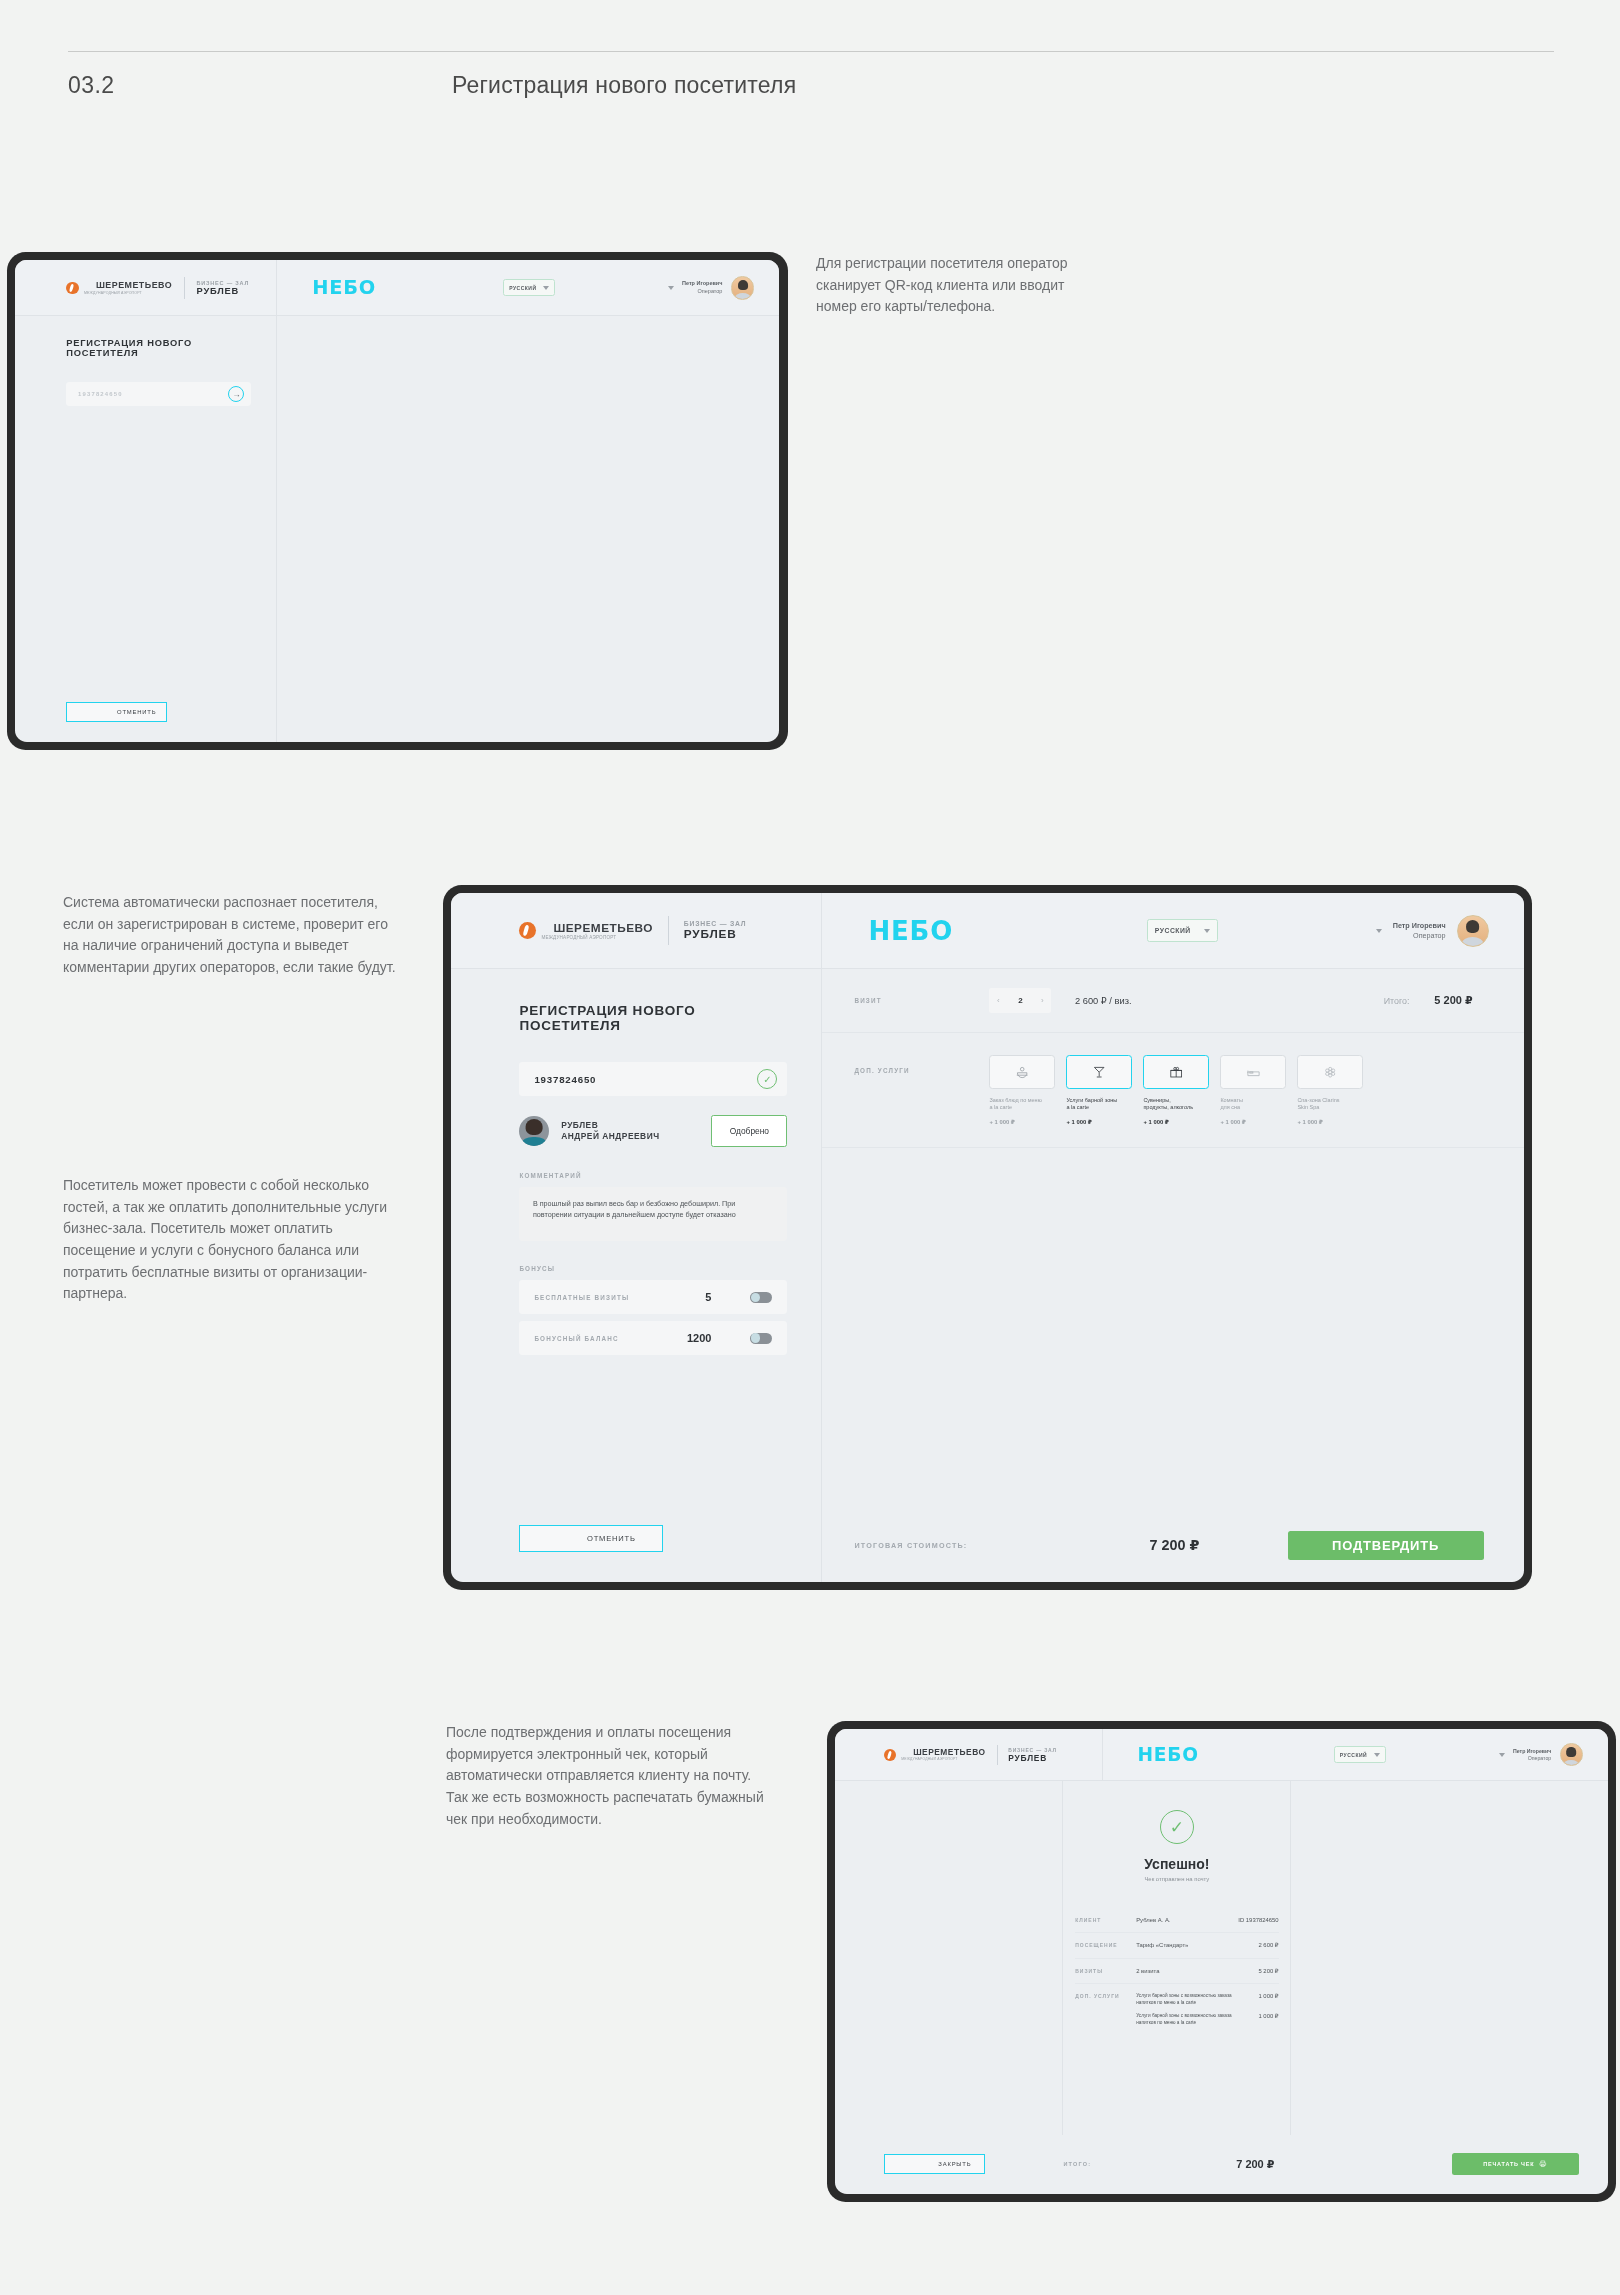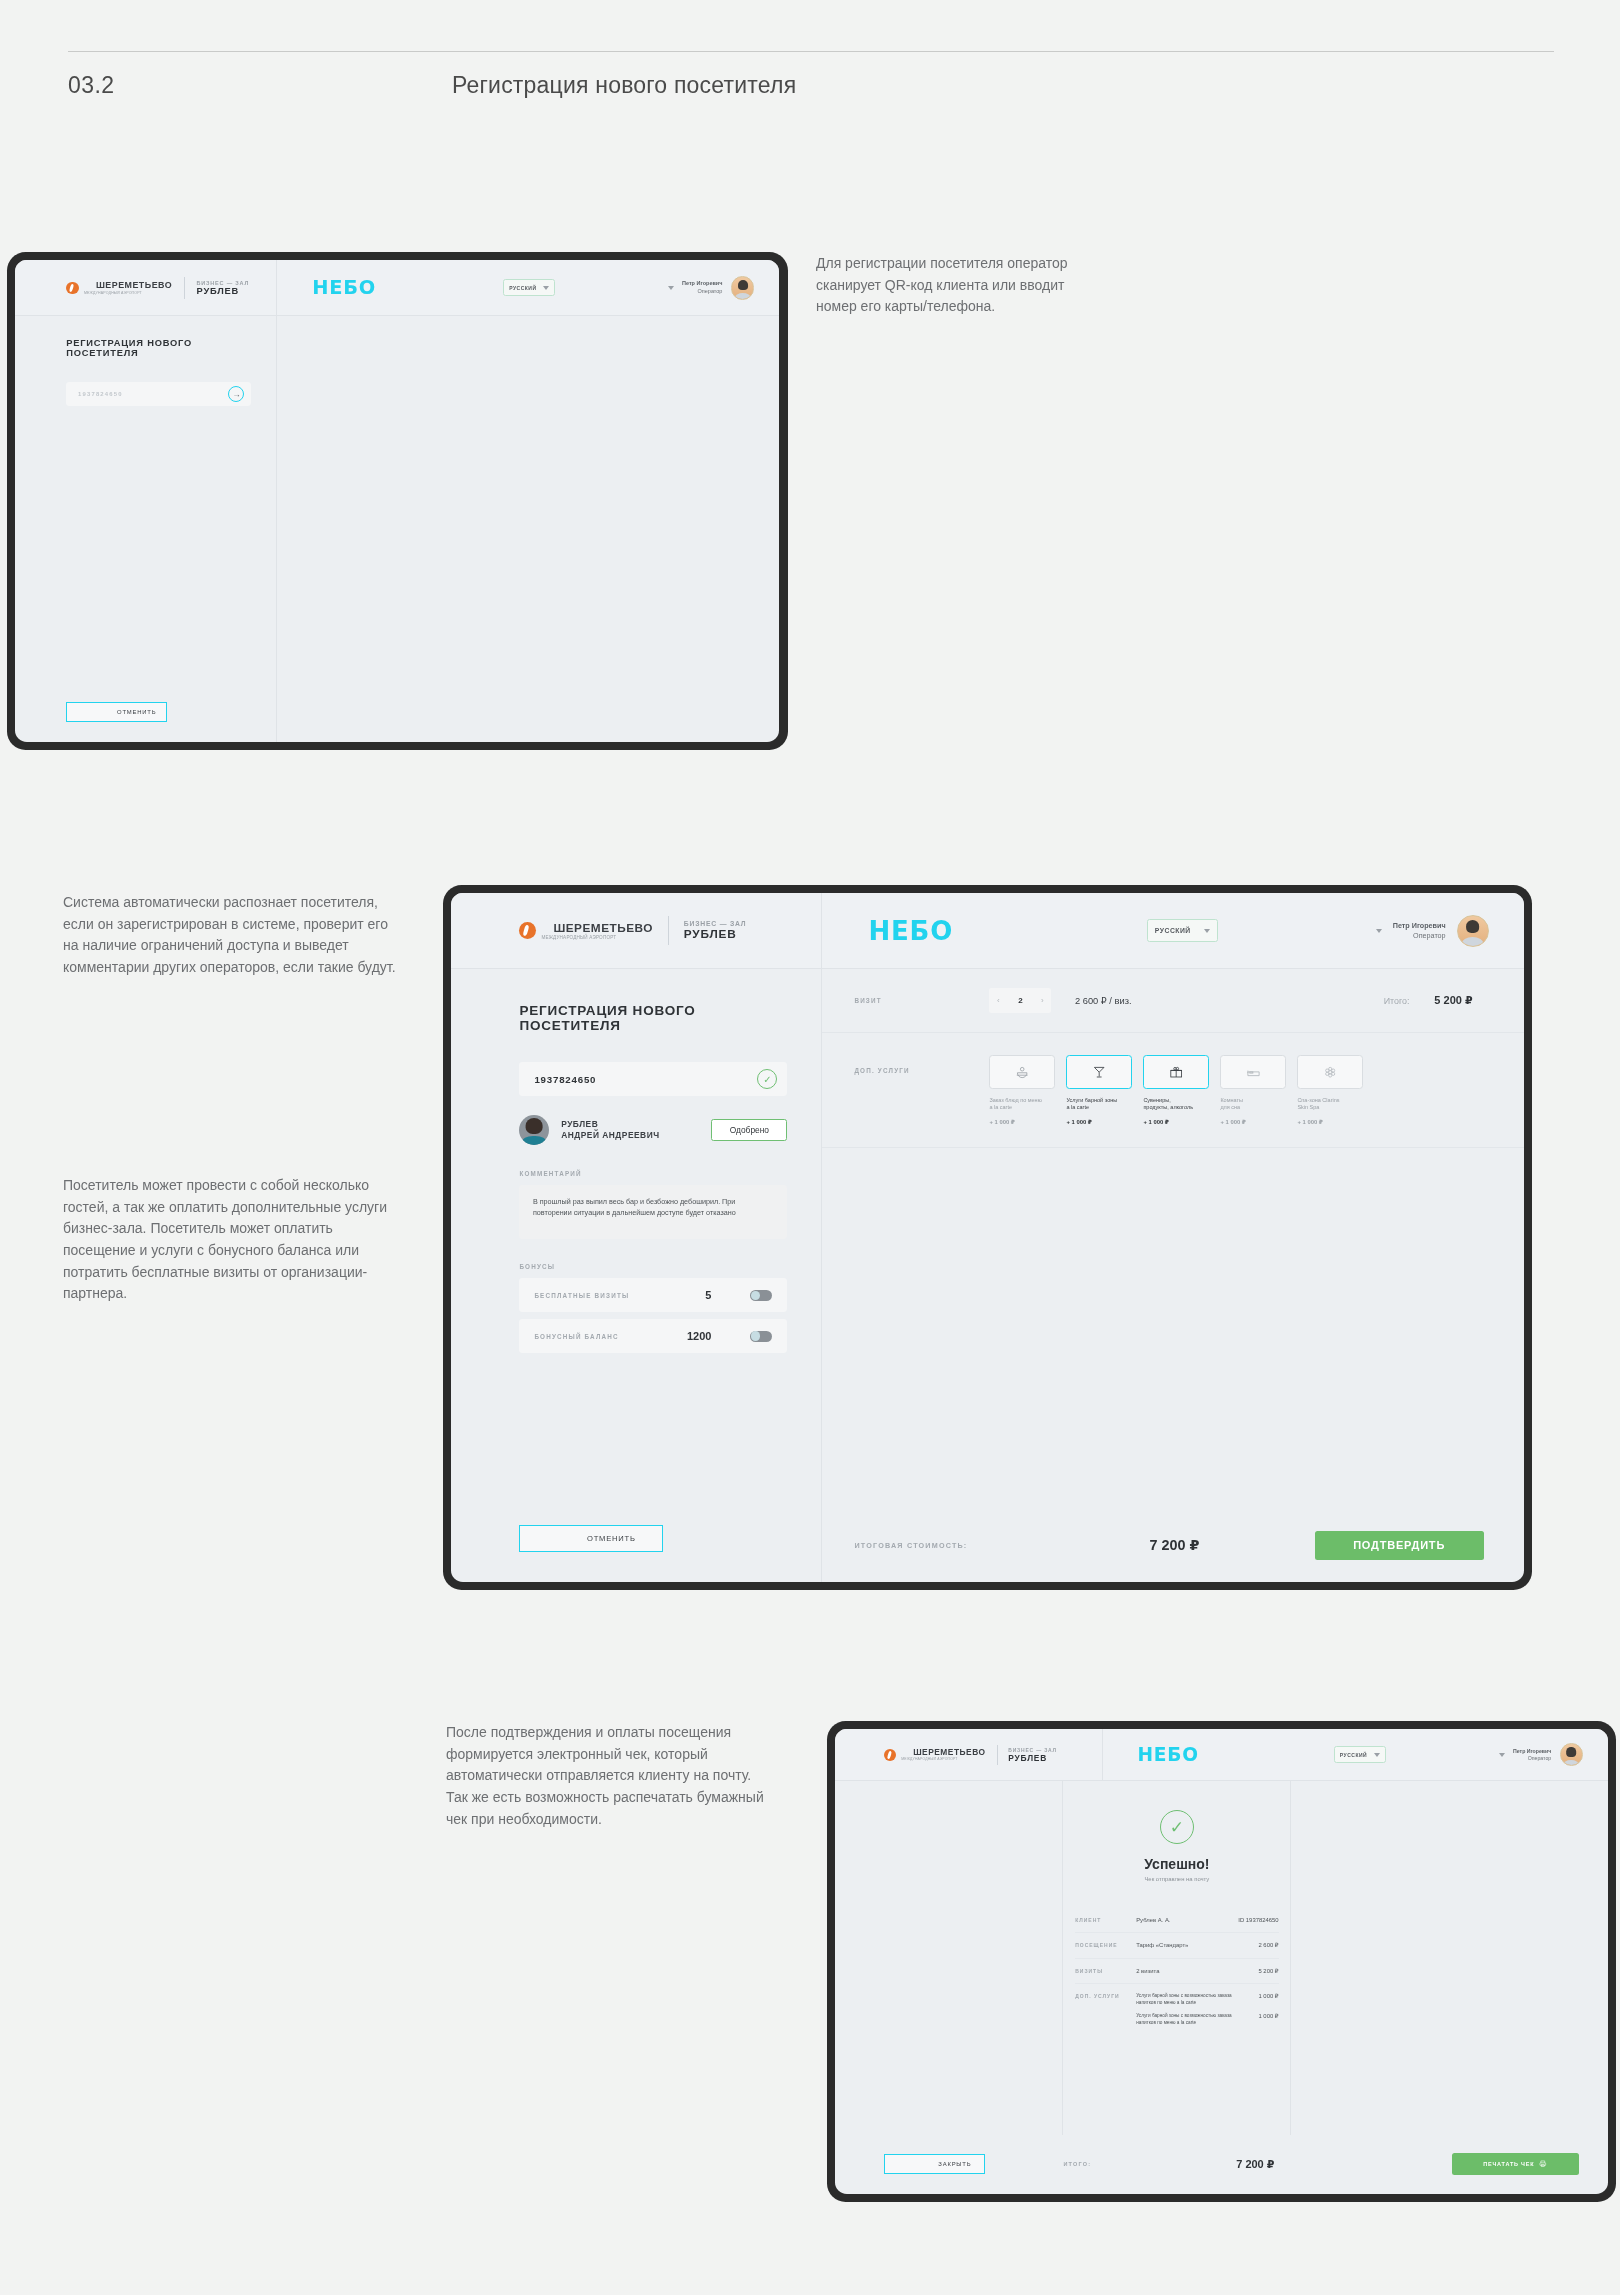--- a/index.html
+++ b/index.html
@@ -192,21 +192,21 @@
           <span class="val" style="font-size:9.7px;">1937824650</span>
           <div class="circ ok" style="width:20px;height:20px;margin-left:auto;font-size:10px;">✓</div>
         </div>
 
         <div style="display:flex;align-items:center;margin-top:18.6px;gap:11.8px;">
           <div class="photo" style="width:30px;height:30px;"></div>
           <div style="line-height:1.35;">
             <div style="font-size:8.4px;font-weight:700;color:#3b3f44;letter-spacing:0.5px;">РУБЛЕВ</div>
             <div style="font-size:8.4px;font-weight:700;color:#3b3f44;letter-spacing:0.5px;">АНДРЕЙ АНДРЕЕВИЧ</div>
           </div>
-          <div class="badge-ok" style="margin-left:auto;width:76px;height:22px;font-size:8.4px;">Одобрено</div>
+          <div class="badge-ok" style="margin-left:auto;width:76px;height:32px;font-size:8.4px;">Одобрено</div>
         </div>
 
         <div class="lbl" style="margin-top:25px;font-size:6.3px;">КОММЕНТАРИЙ</div>
         <div class="commentbox" style="margin-top:8.4px;padding:11.8px 13.5px;font-size:7.2px;min-height:54px;">В прошлый раз выпил весь бар и безбожно дебоширил. При повторении ситуации в дальнейшем доступе будет отказано</div>
 
         <div class="lbl" style="margin-top:23.6px;font-size:6.3px;">БОНУСЫ</div>
 
         <div class="bonus-row" style="margin-top:8.4px;height:34px;padding:0 15px;">
           <span class="lbl" style="font-size:6.3px;">БЕСПЛАТНЫЕ ВИЗИТЫ</span>
           <span style="margin-left:auto;margin-right:39px;font-size:11px;font-weight:700;color:#2f3337;">5</span>
@@ -314,21 +314,21 @@
 Skin Spa</div>
               <div class="price" style="margin-top:7.6px;font-size:5.9px;">+ 1 000 ₽</div>
             </div>
 
           </div>
         </div>
 
         <div class="footerbar" style="padding:0 40px 0 32px;height:73px;">
           <span class="total-lbl" style="font-size:7.2px;">ИТОГОВАЯ СТОИМОСТЬ:</span>
           <span class="total-val" style="margin-left:182px;font-size:14.4px;">7 200 ₽</span>
-          <div class="btn-green" style="margin-left:auto;width:169px;height:29px;font-size:11px;">ПОДТВЕРДИТЬ</div>
+          <div class="btn-green" style="margin-left:auto;width:196px;height:29px;font-size:13px;">ПОДТВЕРДИТЬ</div>
         </div>
 
       </div>
     </div>
 
   </div>
 </div>
 
 <div class="note" style="left:446px; top:1722px; width:329px;">После подтверждения и оплаты посещения формируется электронный чек, который автоматически отправляется клиенту на почту. Так же есть возможность распечатать бумажный чек при необходимости.</div>
 

